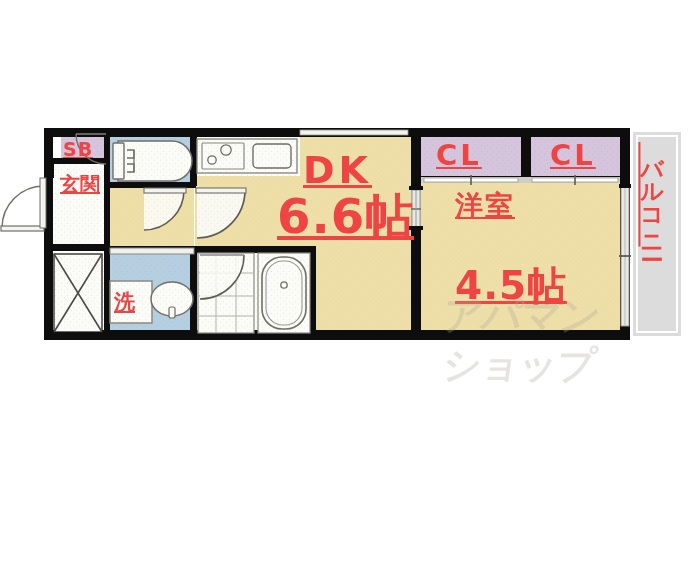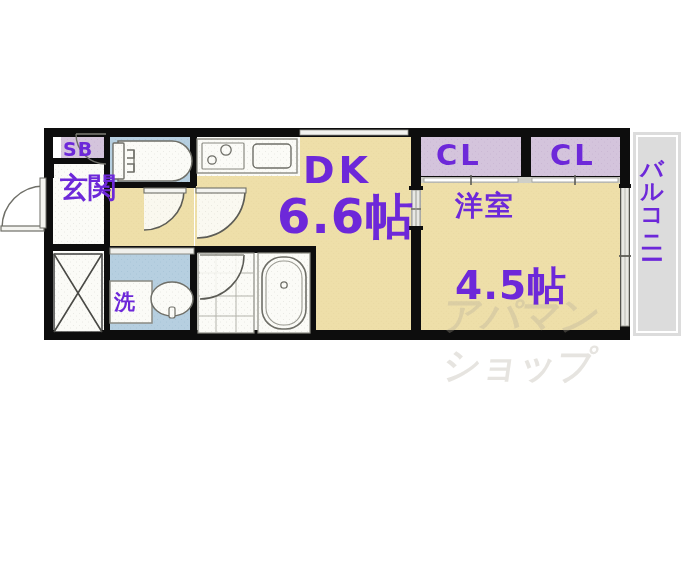--- a/index.html
+++ b/index.html
@@ -7,34 +7,35 @@
     width:690px;height:575px;
     font-family:"DejaVu Sans","Liberation Sans",sans-serif;
     position:relative;overflow:hidden;
   }
   #plan{
     position:absolute;left:0;top:0;width:690px;height:575px;
   }
   .lbl{
     position:absolute;
     font-family:"DejaVu Sans","Liberation Sans",sans-serif;
-    color:#6d28d9;
+    color:#ef4444;
     white-space:nowrap;
     line-height:1;
+    text-decoration:underline;
     -webkit-font-smoothing:none;
   }
   .vert{
     writing-mode:vertical-rl;
     text-orientation:upright;
     line-height:1.02;
     letter-spacing:0px;
   }
   
   #lbl-sb     {left:63px; top:140px; font-size:19px; font-weight:700; letter-spacing:1px;}
-  #lbl-genkan {left:60px; top:174px; font-size:28px; font-weight:700;}
+  #lbl-genkan {left:60px; top:174px; font-size:20px; font-weight:700;}
   #lbl-sen    {left:114px;top:292px; font-size:21px; font-weight:700;}
   #lbl-dk     {left:303px;top:139px; font-size:38px; font-weight:700; letter-spacing:4px;margin-top:12px;}
   #lbl-dk-jo  {left:277px;top:192px; font-size:48px; font-weight:700; letter-spacing:1px;}
   #lbl-cl1    {left:436px;top:141px; font-size:29px; font-weight:700; letter-spacing:3px;}
   #lbl-cl2    {left:550px;top:141px; font-size:29px; font-weight:700; letter-spacing:3px;}
   #lbl-yoshitsu{left:455px;top:192px;font-size:28px; font-weight:700; letter-spacing:2px;}
   #lbl-yo-jo  {left:455px;top:266px; font-size:39px; font-weight:700; letter-spacing:1px;}
   #lbl-balcony{left:640px;top:142px; font-size:23px; font-weight:700;}
 
   

